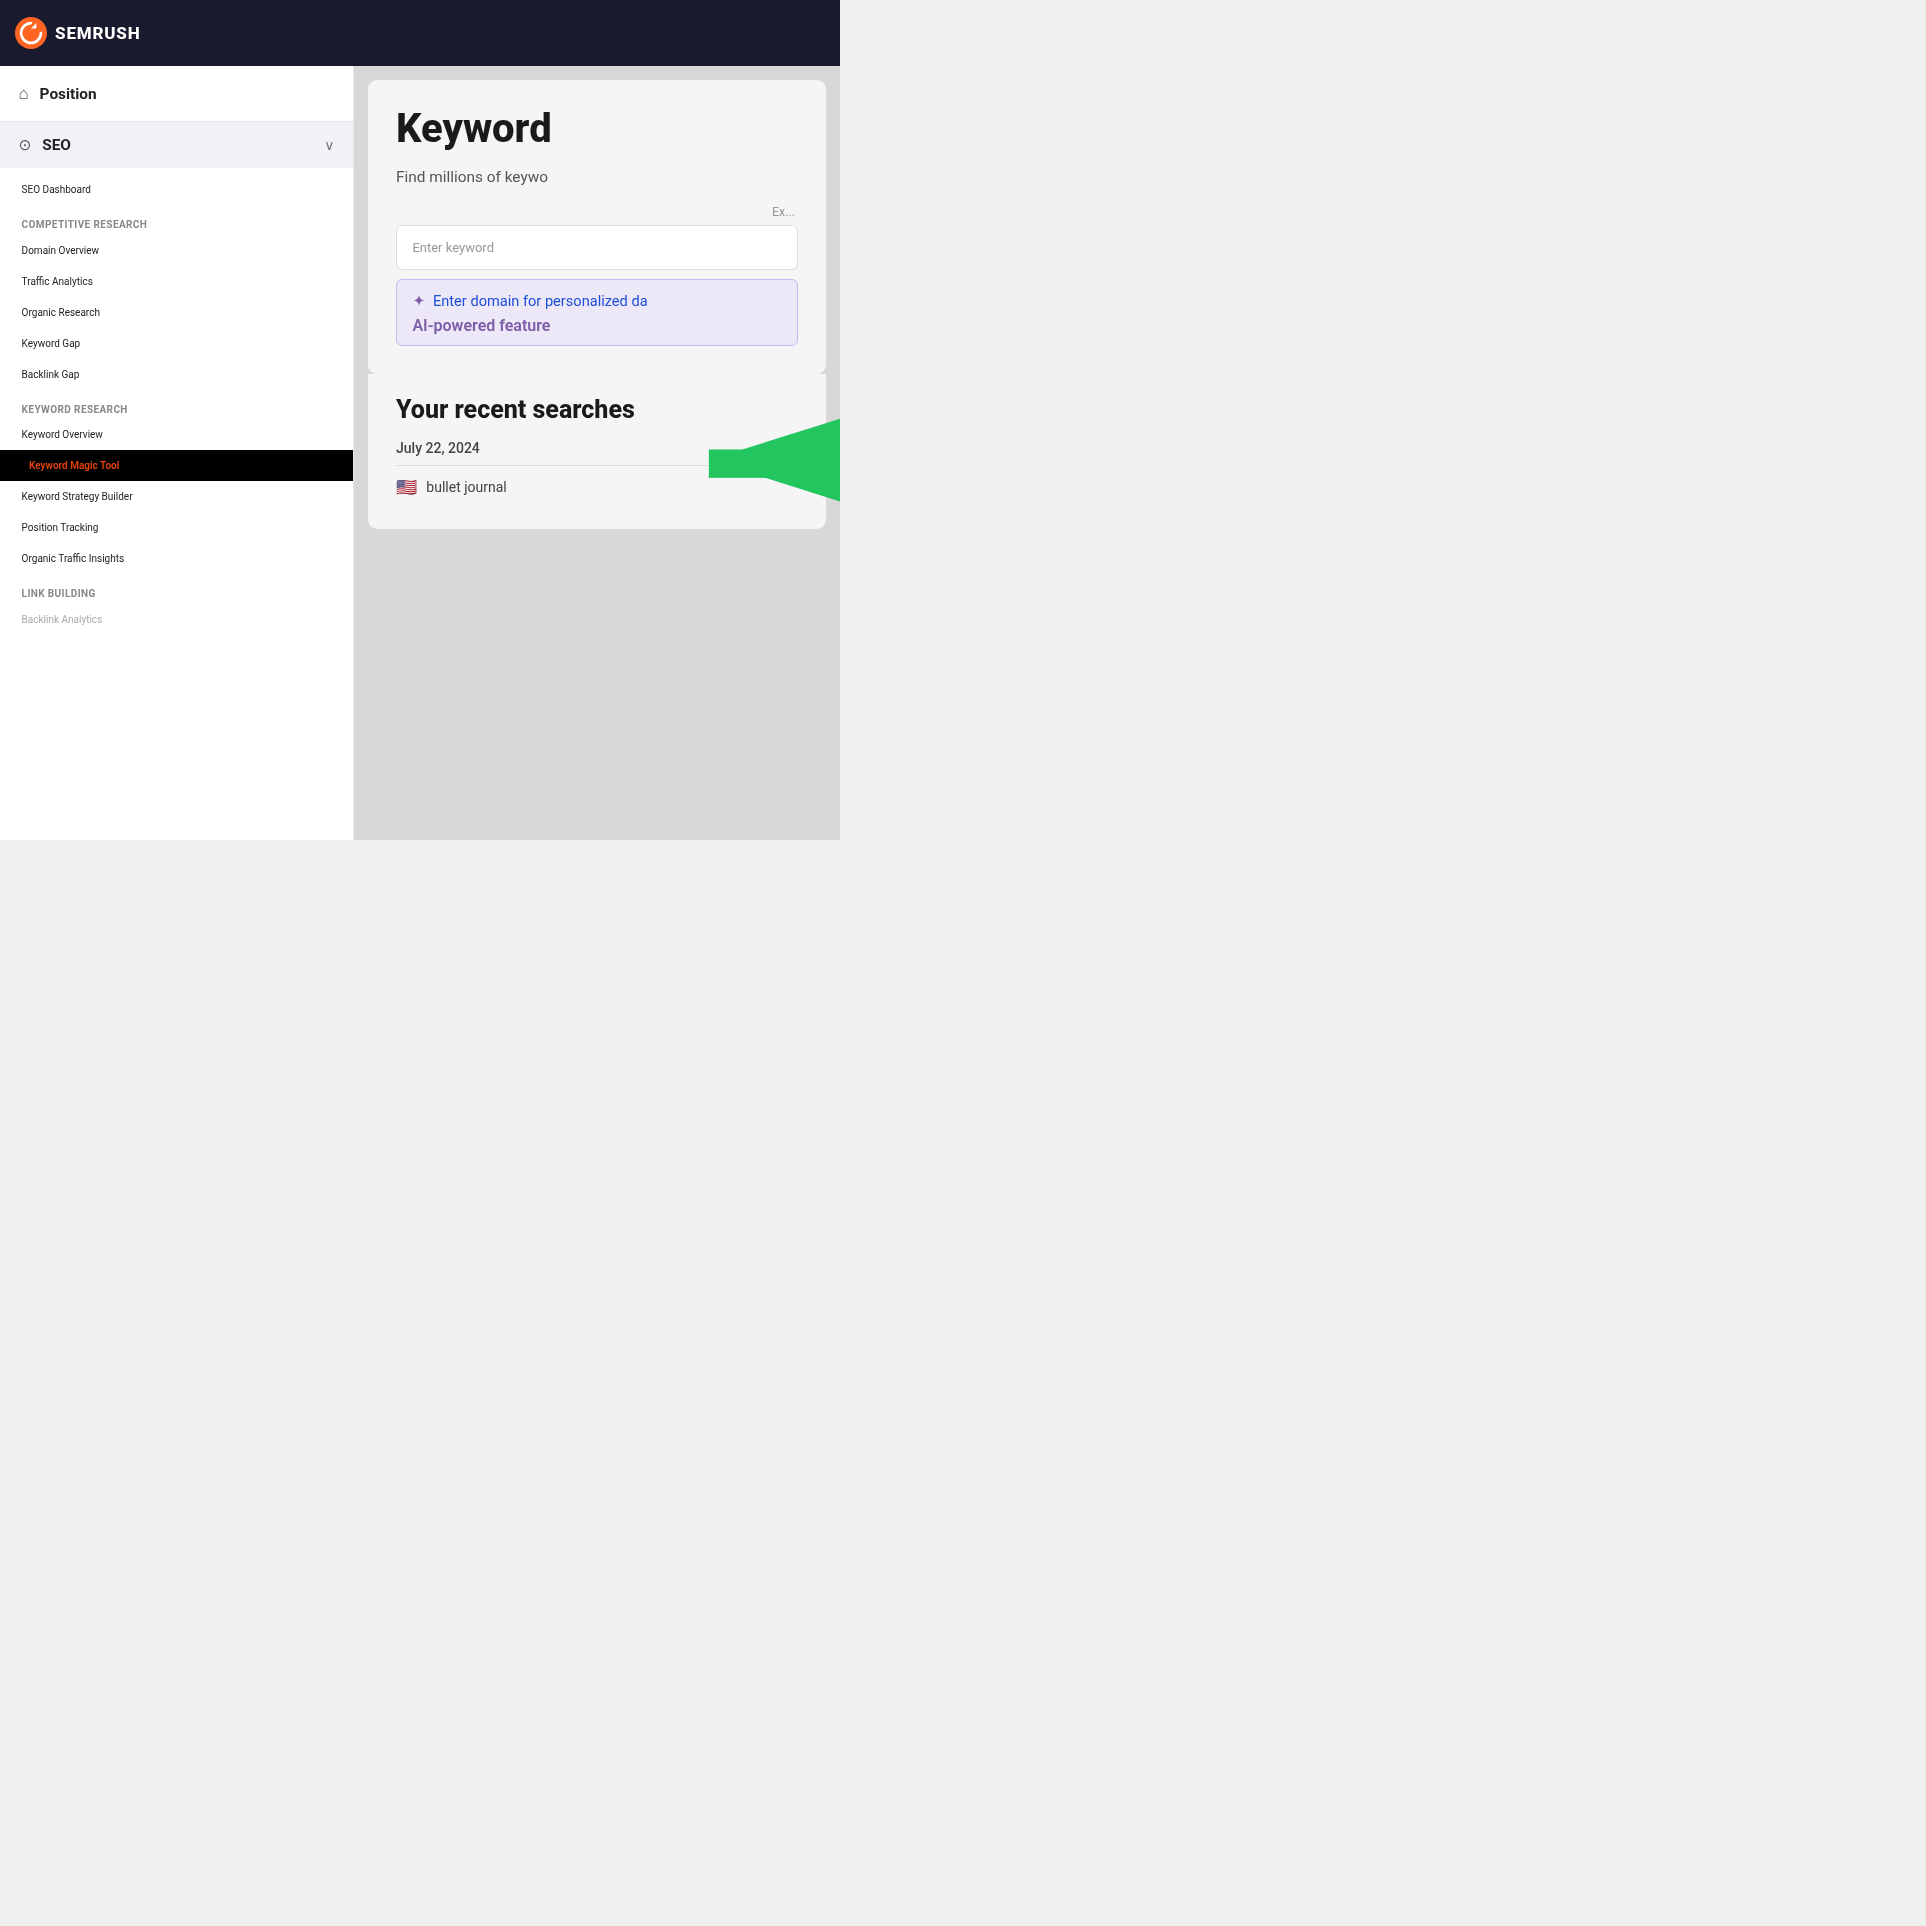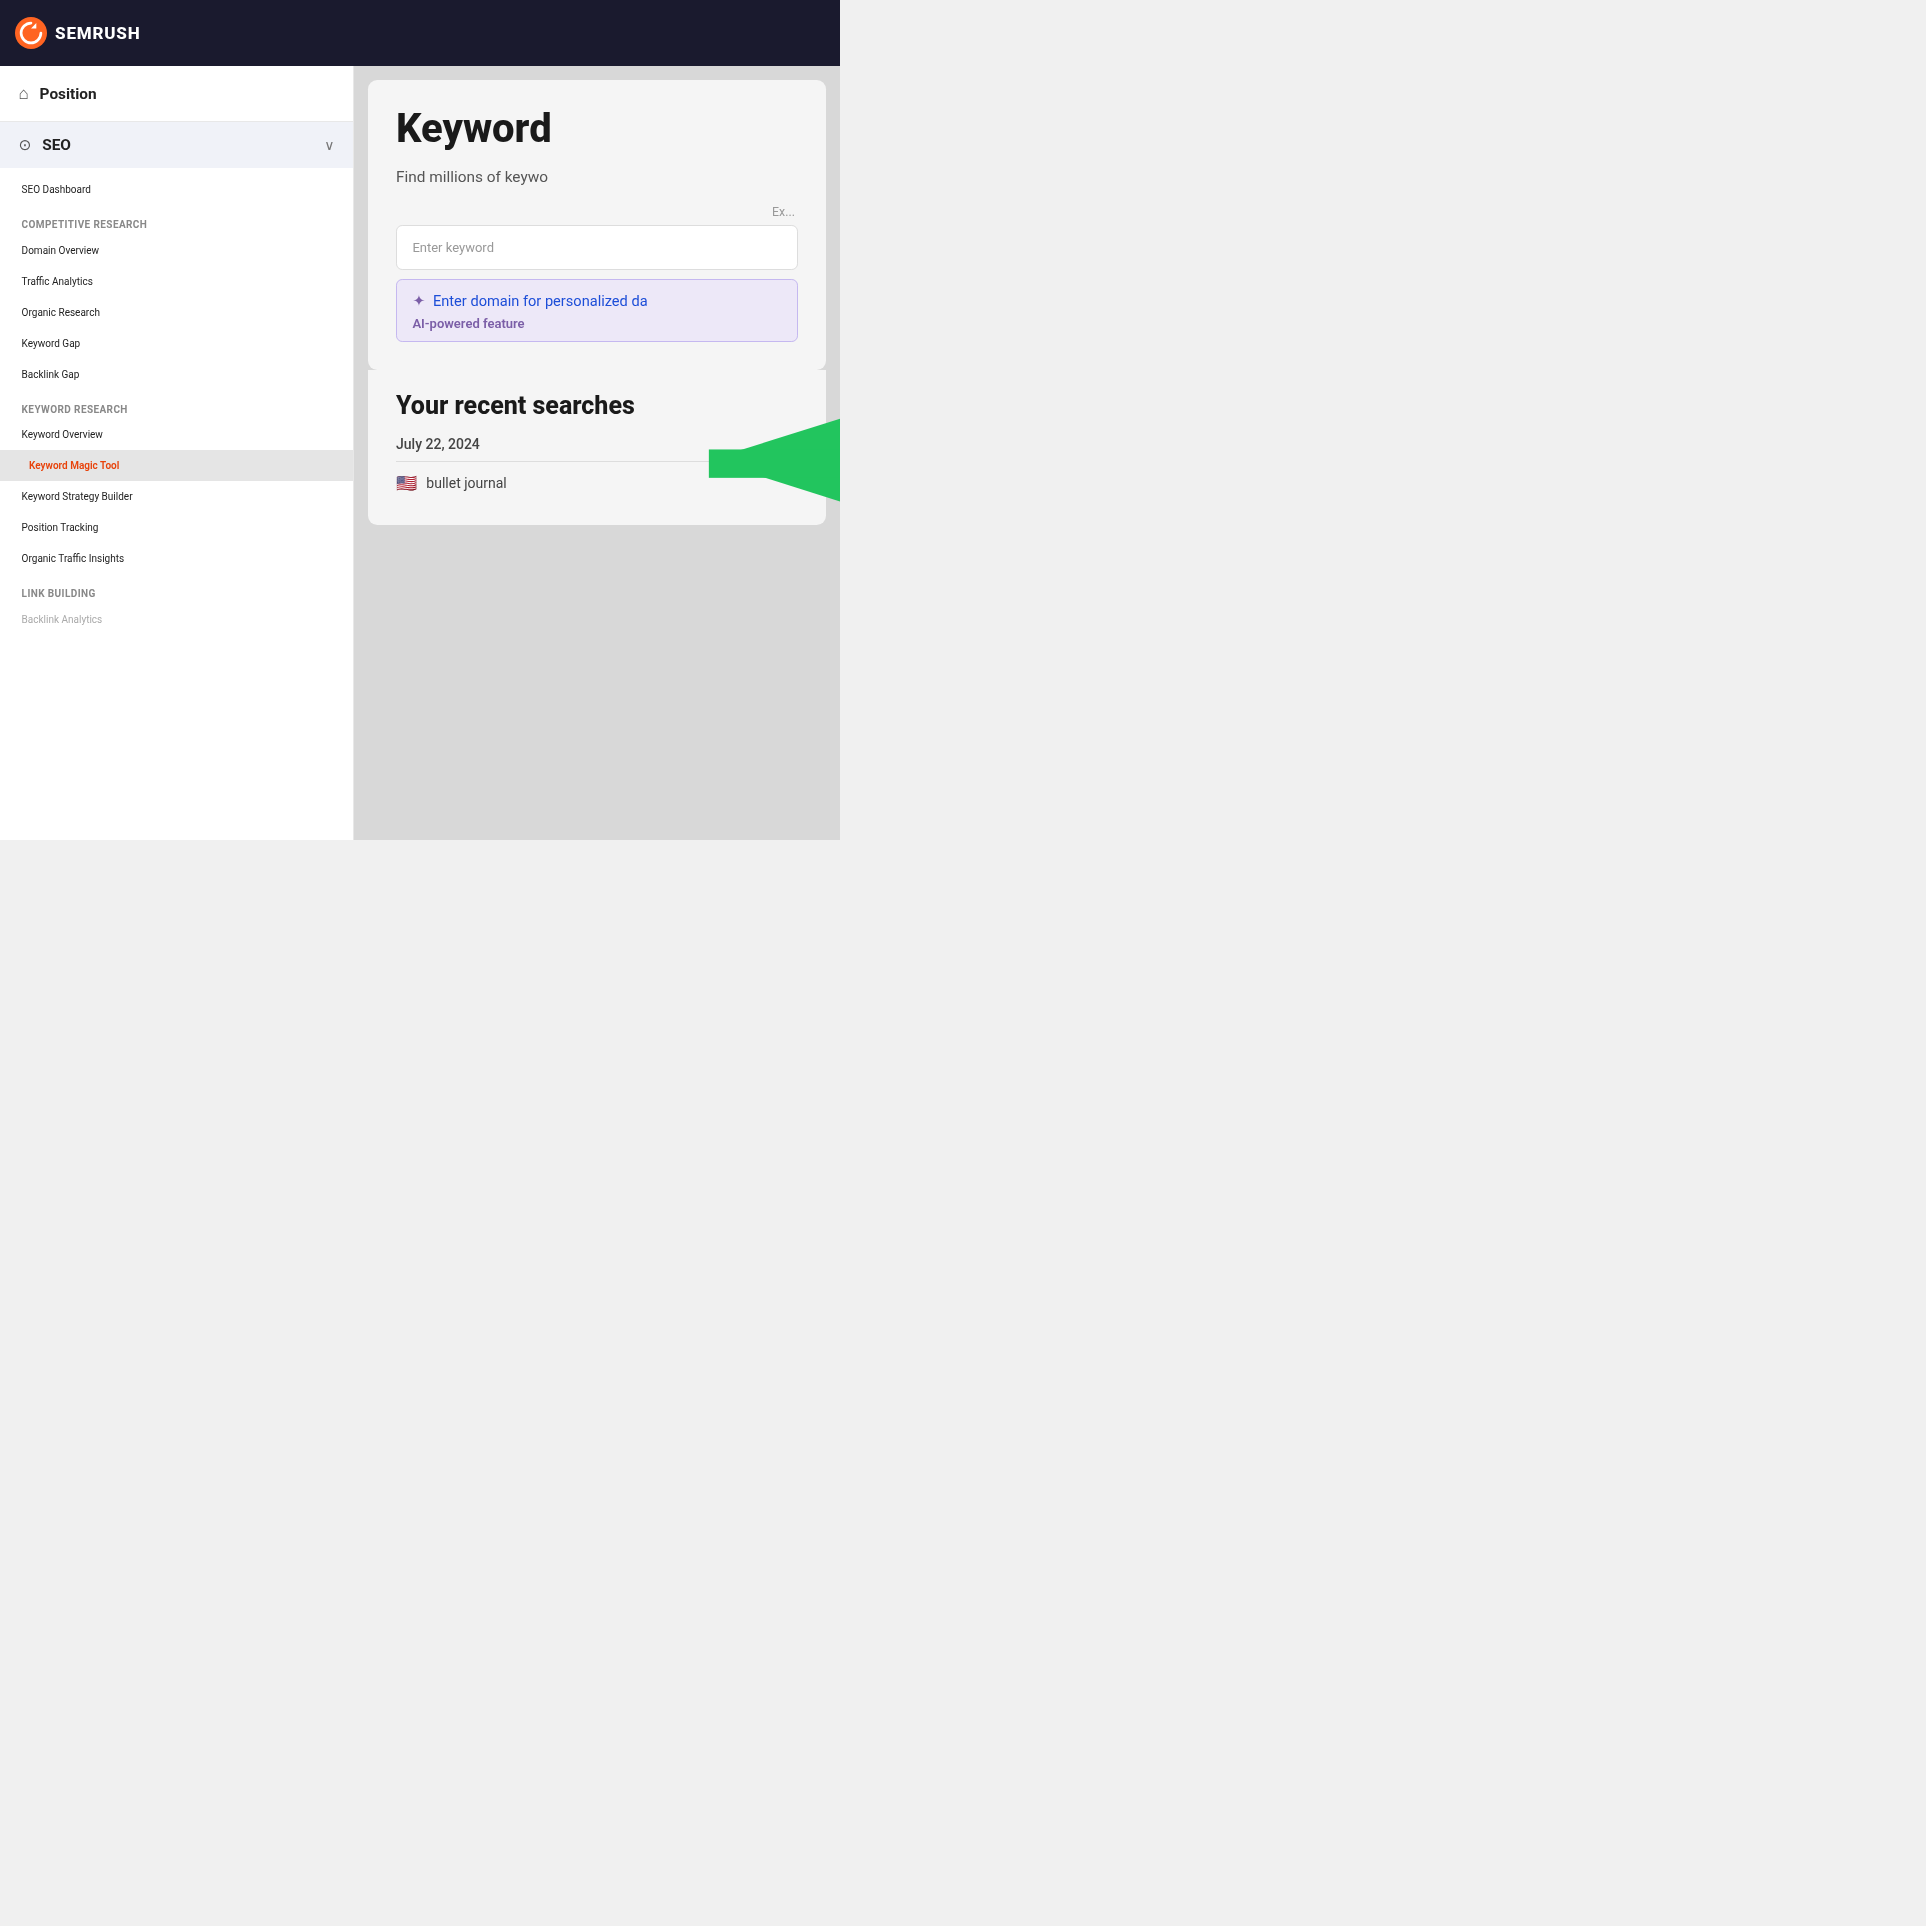--- a/index.html
+++ b/index.html
@@ -102,21 +102,21 @@
     }
 
     .menu-item {
       padding: 10px 21.6px;
       font-size: 10px;
       color: #222;
       cursor: pointer;
       white-space: nowrap;
     }
     .menu-item.active {
-      background: #e5e5e5;
+      background: #000000;
       color: #e8420a;
       font-weight: 600;
       padding-left: 29px;
     }
 
     .section-label {
       padding: 14px 21.6px 4.6px 21.6px;
       font-size: 10px;
       font-weight: 700;
       color: #888;
@@ -192,21 +192,21 @@
       font-size: 15.4px;
       color: #7b5ea7;
     }
     .ai-placeholder-text {
       font-size: 14.6px;
       color: #1d4ed8;
       white-space: nowrap;
       overflow: hidden;
     }
     .ai-powered-badge {
-      font-size: 13px;
+      font-size: 16px;
       color: #7b5ea7;
       font-weight: 600;
       padding-bottom: 9.2px;
     }
 
     
     .recent-searches-section {
       margin: 0 14px;
       padding: 21.6px 28px;
       background: #f5f5f5;

